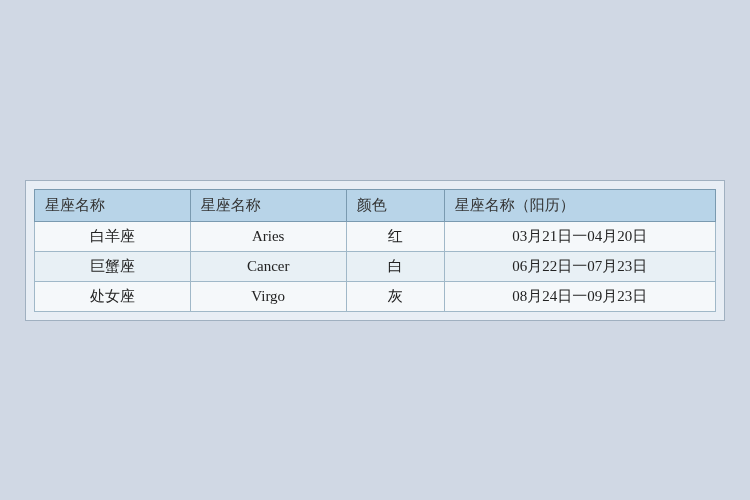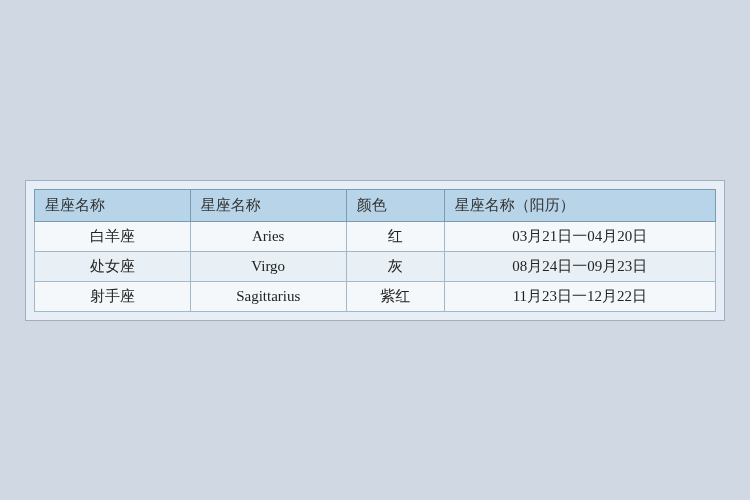--- a/index.html
+++ b/index.html
@@ -73,26 +73,26 @@
       </tr>
     </thead>
     <tbody id="table-body">
     <tr>
           <td>白羊座</td>
           <td>Aries</td>
           <td>红</td>
           <td>03月21日一04月20日</td>
         </tr>
         <tr>
+          <td>巨蟹座</td>
+          <td>Cancer</td>
+          <td>白</td>
+          <td>06月22日一07月23日</td>
+        </tr>
+        <tr>
           <td>处女座</td>
           <td>Virgo</td>
           <td>灰</td>
           <td>08月24日一09月23日</td>
-        </tr>
-        <tr>
-          <td>射手座</td>
-          <td>Sagittarius</td>
-          <td>紫红</td>
-          <td>11月23日一12月22日</td>
         </tr>
       </tbody>
   </table>
 </div>
 
 </body></html>

